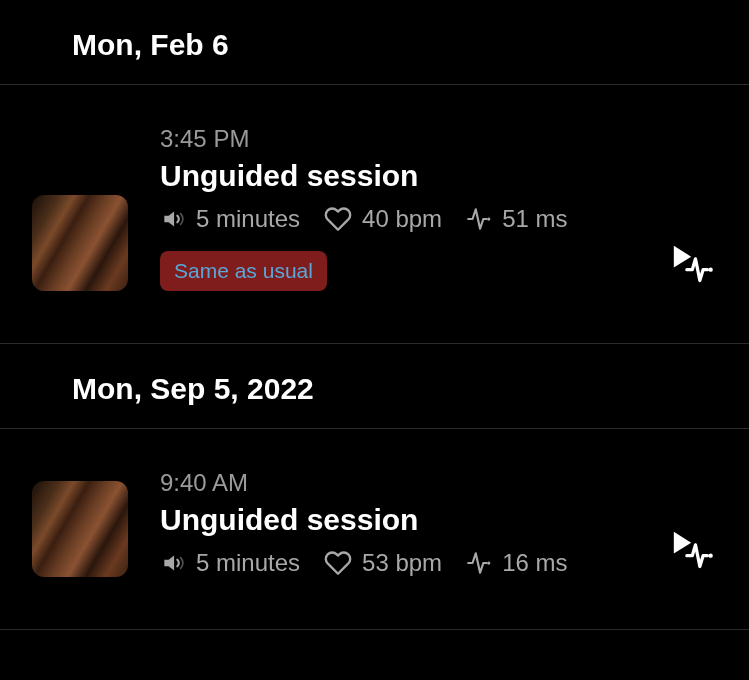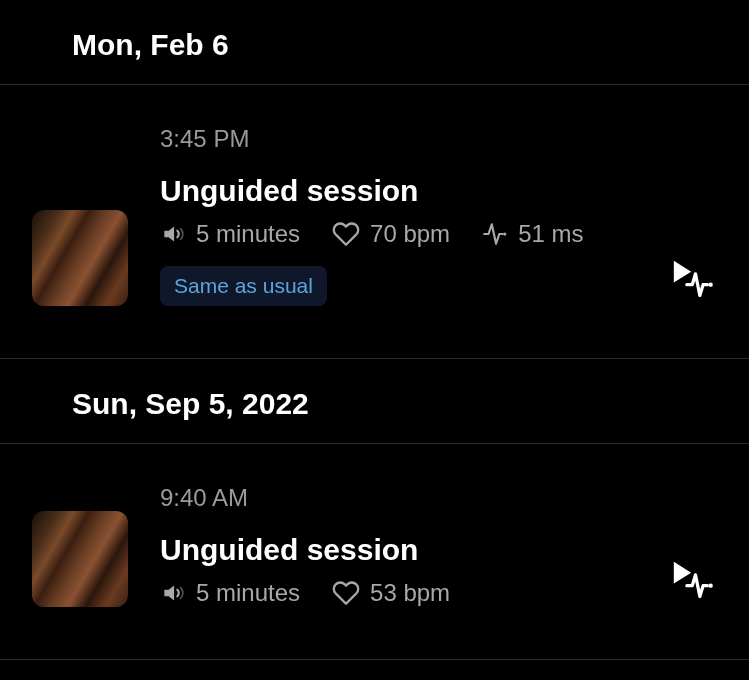--- a/index.html
+++ b/index.html
@@ -39,41 +39,41 @@
   }
   .session-time {
     font-size: 24px;
     color: #9a9a9a;
     font-weight: 500;
   }
   .session-title {
     font-size: 30px;
     font-weight: 700;
     color: #fff;
-    margin-top: 15px;
+    margin-top: 0;
   }
   .session-stats {
     display: flex;
     align-items: center;
-    gap: 32px;
+    gap: 24px;
     margin-top: 6px;
     color: #a8a8a8;
     font-size: 24px;
   }
   .stat {
     display: flex;
     align-items: center;
     gap: 10px;
   }
   .stat svg { display: block; }
   .tag {
     display: inline-block;
     margin-top: 12px;
     padding: 8px 14px;
-    background: #0f172a;
+    background: #7f1d1d;
     color: #5aa6d8;
     font-size: 21px;
     border-radius: 8px;
     width: fit-content;
   }
   .play-action {
     flex-shrink: 0;
     width: 56px;
     height: 56px;
     display: flex;
@@ -102,21 +102,21 @@
           </svg>
         </span>
         <span>5 minutes</span>
       </div>
       <div class="stat">
         <span>
           <svg width="28" height="28" viewBox="0 0 24 24" fill="none" stroke="#a8a8a8" stroke-width="2" stroke-linecap="round" stroke-linejoin="round">
             <path d="M20.84 4.61a5.5 5.5 0 0 0-7.78 0L12 5.67l-1.06-1.06a5.5 5.5 0 0 0-7.78 7.78l1.06 1.06L12 21.23l7.78-7.78 1.06-1.06a5.5 5.5 0 0 0 0-7.78z"></path>
           </svg>
         </span>
-        <span>70 bpm</span>
+        <span>40 bpm</span>
       </div>
       <div class="stat">
         <span>
           <svg width="26" height="26" viewBox="0 0 24 24" fill="none" stroke="#a8a8a8" stroke-width="2" stroke-linecap="round" stroke-linejoin="round">
             <polyline points="2 12 6 12 9 3 13 21 16 12 19 12"></polyline>
             <circle cx="21" cy="12" r="1.5" fill="#a8a8a8" stroke="none"></circle>
           </svg>
         </span>
         <span>51 ms</span>
       </div>
@@ -127,21 +127,21 @@
     <span>
       <svg width="52" height="52" viewBox="0 0 48 48" fill="none">
         <polygon points="10,10 10,30 26,20" fill="#fff"></polygon>
         <polyline points="22 32 27 32 30 22 34 42 37 32 41 32" stroke="#fff" stroke-width="3" fill="none" stroke-linecap="round" stroke-linejoin="round"></polyline>
         <circle cx="44" cy="32" r="2" fill="#fff"></circle>
       </svg>
     </span>
   </div>
 </div>
 
-<div class="section-header">Sun, Sep 5, 2022</div>
+<div class="section-header">Mon, Sep 5, 2022</div>
 
 <div class="session-row">
   <div class="thumbnail"></div>
   <div class="session-body">
     <div class="session-time">9:40 AM</div>
     <div class="session-title">Unguided session</div>
     <div class="session-stats">
       <div class="stat">
         <span>
           <svg width="26" height="26" viewBox="0 0 24 24" fill="none" stroke="#a8a8a8" stroke-width="2" stroke-linecap="round" stroke-linejoin="round">
@@ -153,20 +153,29 @@
         <span>5 minutes</span>
       </div>
       <div class="stat">
         <span>
           <svg width="28" height="28" viewBox="0 0 24 24" fill="none" stroke="#a8a8a8" stroke-width="2" stroke-linecap="round" stroke-linejoin="round">
             <path d="M20.84 4.61a5.5 5.5 0 0 0-7.78 0L12 5.67l-1.06-1.06a5.5 5.5 0 0 0-7.78 7.78l1.06 1.06L12 21.23l7.78-7.78 1.06-1.06a5.5 5.5 0 0 0 0-7.78z"></path>
           </svg>
         </span>
         <span>53 bpm</span>
       </div>
+      <div class="stat">
+        <span>
+          <svg width="26" height="26" viewBox="0 0 24 24" fill="none" stroke="#a8a8a8" stroke-width="2" stroke-linecap="round" stroke-linejoin="round">
+            <polyline points="2 12 6 12 9 3 13 21 16 12 19 12"></polyline>
+            <circle cx="21" cy="12" r="1.5" fill="#a8a8a8" stroke="none"></circle>
+          </svg>
+        </span>
+        <span>16 ms</span>
+      </div>
     </div>
   </div>
   <div class="play-action">
     <span>
       <svg width="52" height="52" viewBox="0 0 48 48" fill="none">
         <polygon points="10,10 10,30 26,20" fill="#fff"></polygon>
         <polyline points="22 32 27 32 30 22 34 42 37 32 41 32" stroke="#fff" stroke-width="3" fill="none" stroke-linecap="round" stroke-linejoin="round"></polyline>
         <circle cx="44" cy="32" r="2" fill="#fff"></circle>
       </svg>
     </span>

